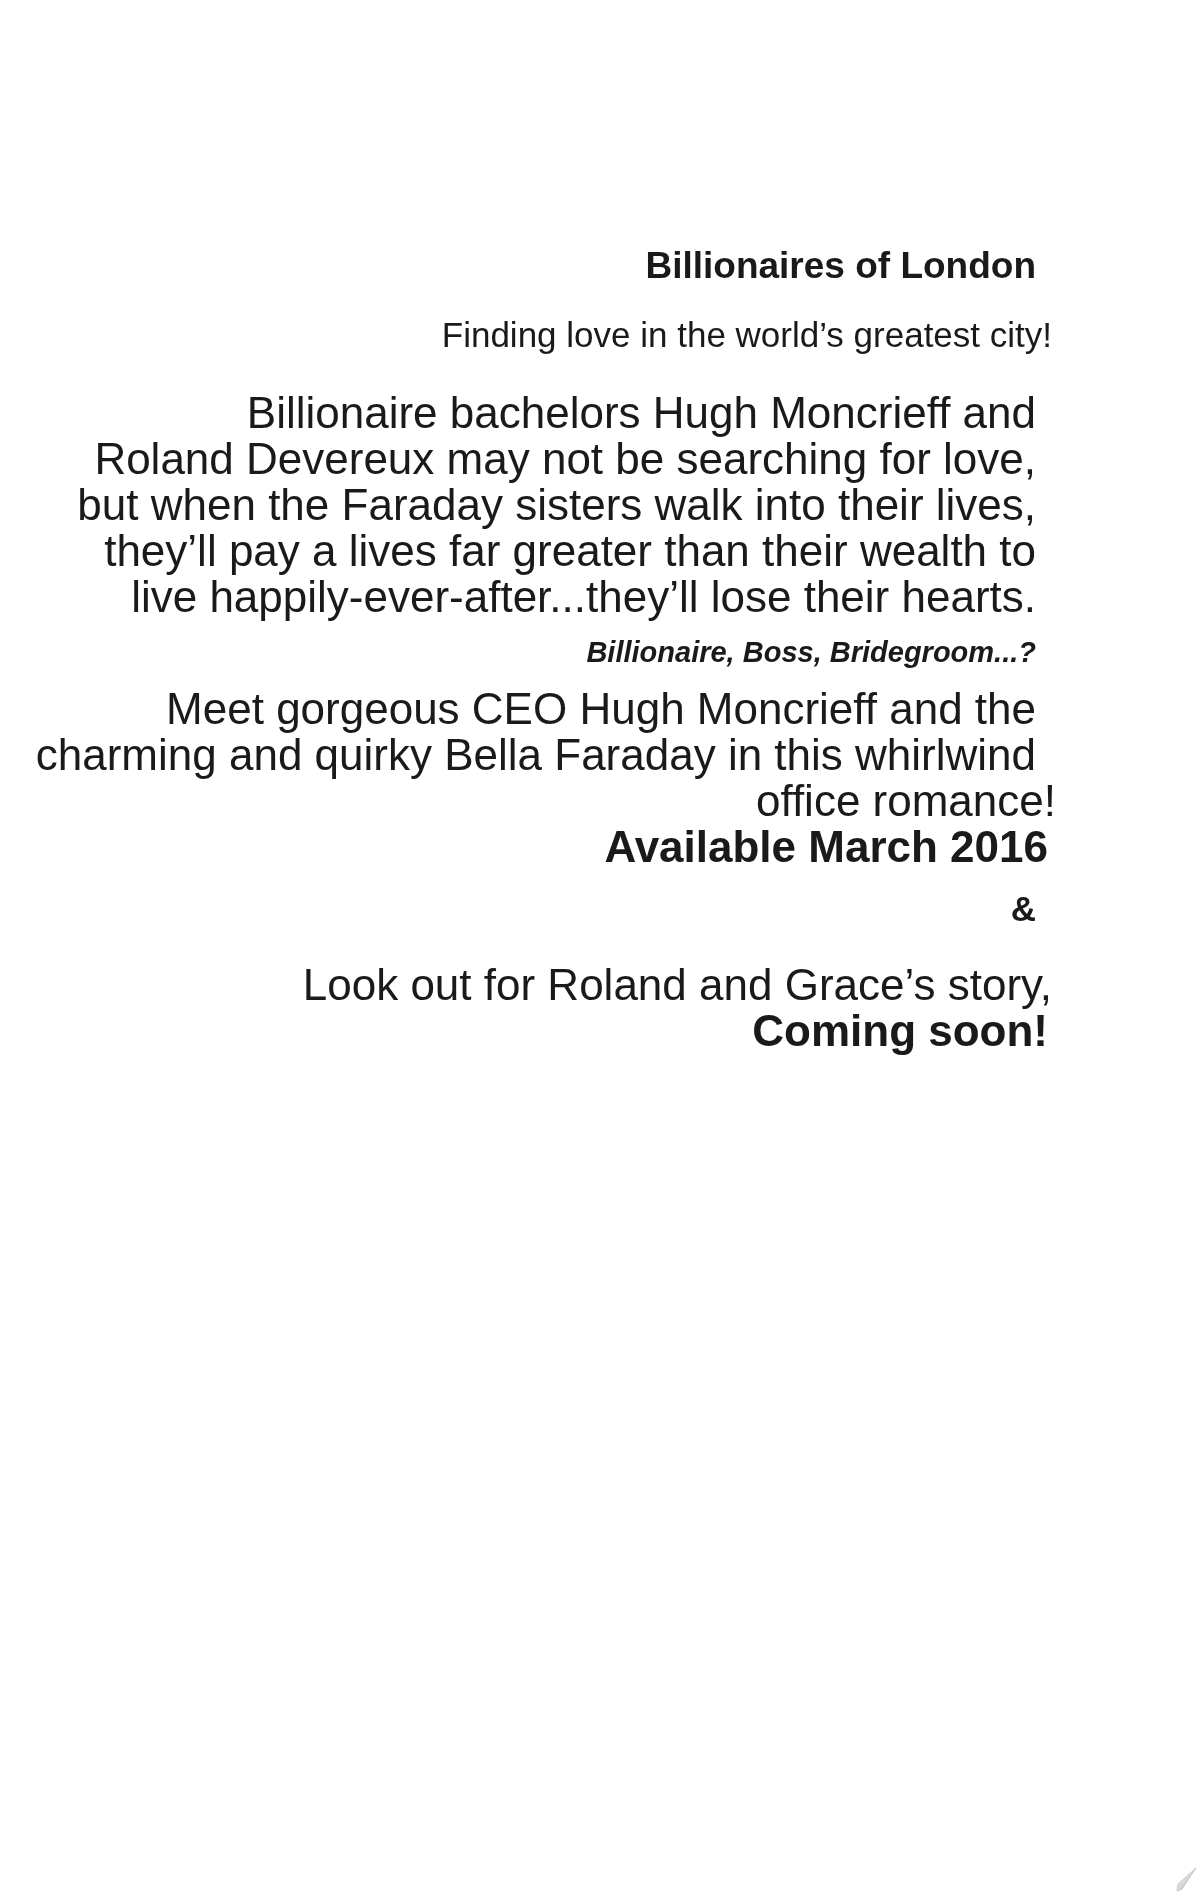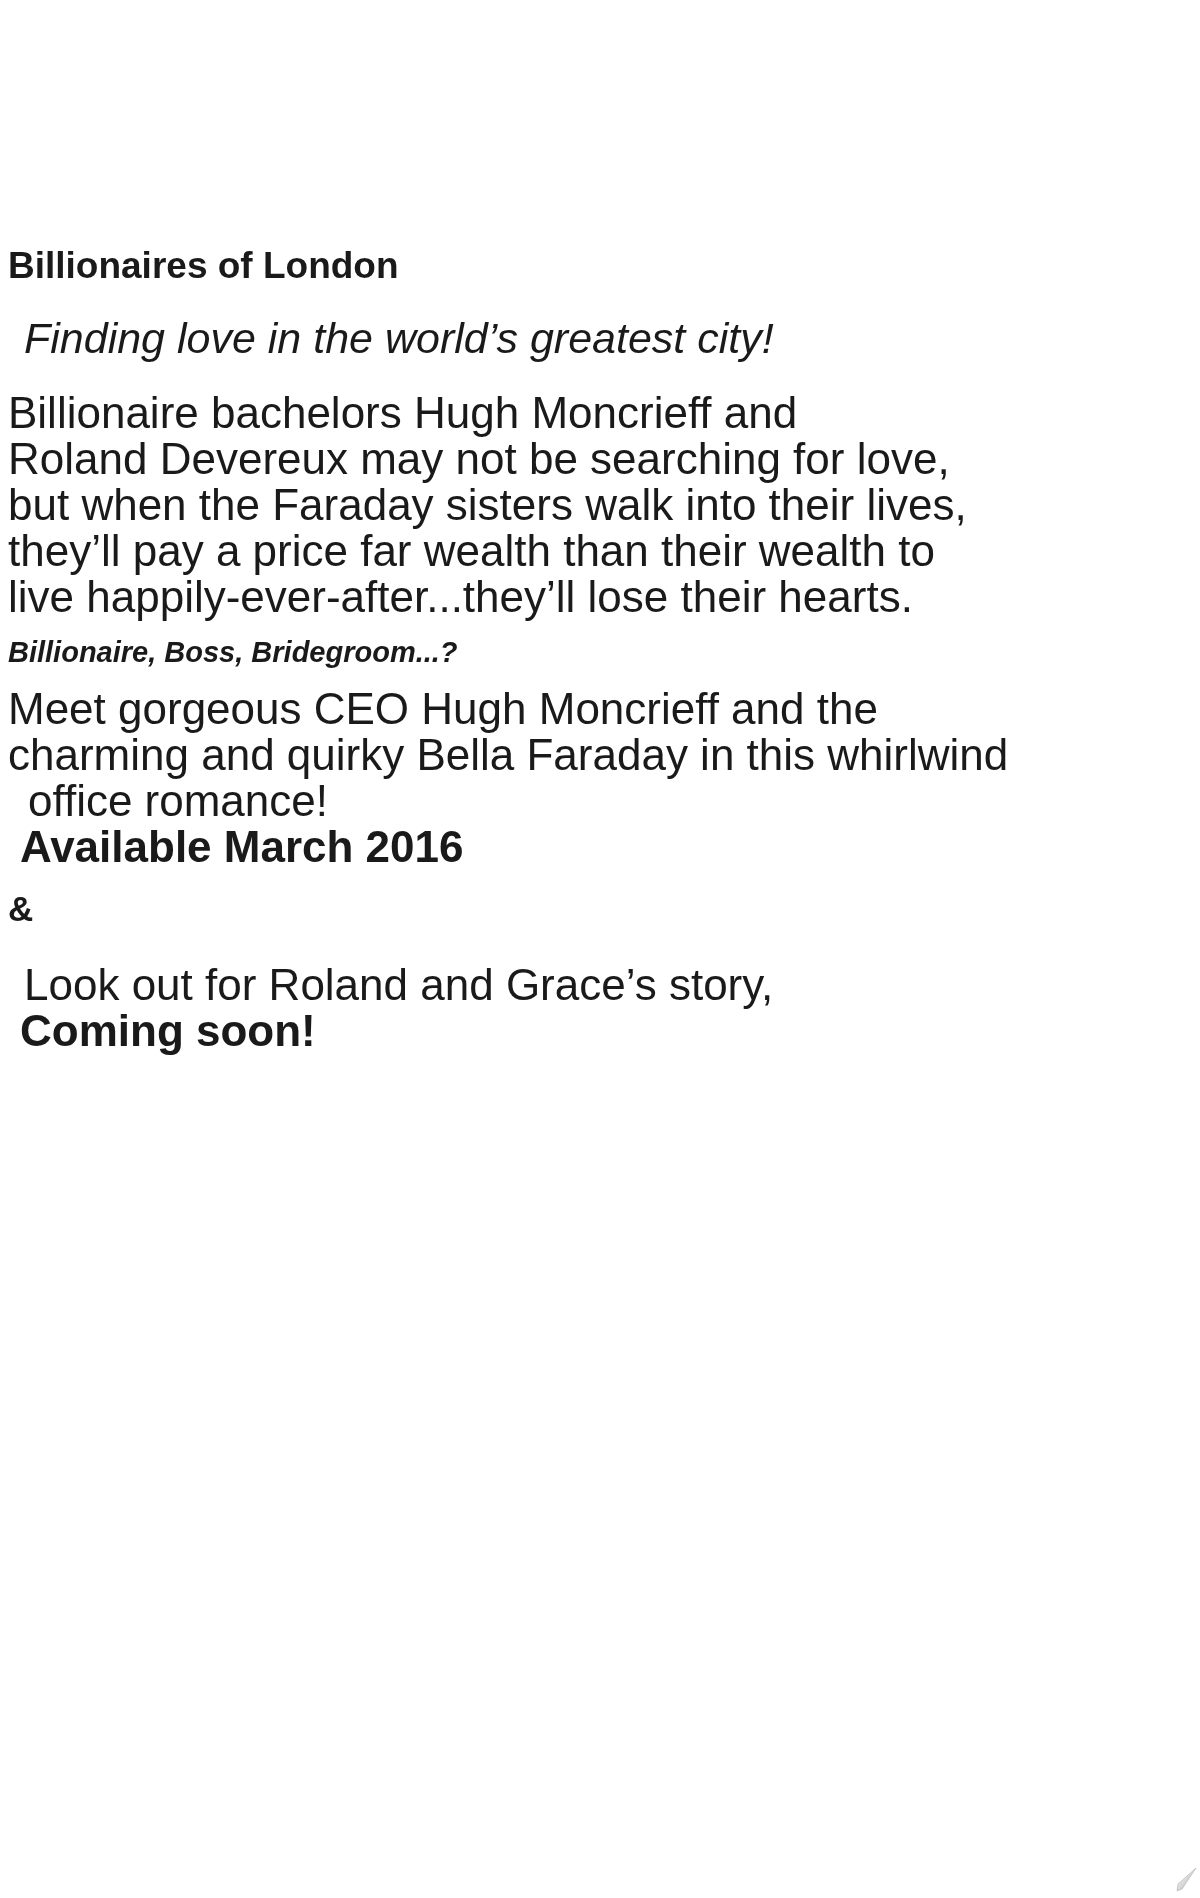--- a/index.html
+++ b/index.html
@@ -17,28 +17,28 @@
     }
     .page {
       position: absolute;
       left: 0; top: 0;
       width: 1200px;
       height: 1898px;
       background: #ffffff;
     }
     .line {
       position: absolute;
-      left: 8px;
+      left: 16px;
       width: 1020px;
-      text-align: left;
+      text-align: right;
       white-space: nowrap;
       line-height: 1;
     }
     .title { font-size: 37px; font-weight: bold; top: 247px; }
-    .subtitle { font-size: 43px; font-style: italic; top: 317px; padding-left: 16px; }
+    .subtitle { font-size: 35px; top: 317px; padding-left: 16px; }
     .body { font-size: 44px; }
     .bold { font-weight: bold; padding-left: 12px; }
     .bolditalic { font-weight: bold; font-style: italic; font-size: 29px; }
     .amp { font-size: 35px; font-weight: bold; top: 891px; }
 
     .curl {
       position: absolute;
       right: 2px;
       bottom: 4px;
       width: 24px;
@@ -51,21 +51,21 @@
 <div class="page">
 
   <div class="line title">Billionaires of London</div>
 
   <div class="line subtitle">Finding love in the world’s greatest city!</div>
 
   <div>
     <div class="line body" style="top:391px;">Billionaire bachelors Hugh Moncrieff and</div>
     <div class="line body" style="top:437px;">Roland Devereux may not be searching for love,</div>
     <div class="line body" style="top:483px;">but when the Faraday sisters walk into their lives,</div>
-    <div class="line body" style="top:529px;">they’ll pay a price far wealth than their wealth to</div>
+    <div class="line body" style="top:529px;">they’ll pay a lives far greater than their wealth to</div>
     <div class="line body" style="top:575px;">live happily-ever-after...they’ll lose their hearts.</div>
   </div>
 
   <div>
     <div class="line bolditalic" style="top:638px;">Billionaire, Boss, Bridegroom...?</div>
     <div class="line body" style="top:687px;">Meet gorgeous CEO Hugh Moncrieff and the</div>
     <div class="line body" style="top:733px;">charming and quirky Bella Faraday in this whirlwind</div>
     <div class="line body" style="top:779px;padding-left:20px;">office romance!</div>
     <div class="line body bold" style="top:825px;">Available March 2016</div>
   </div>

